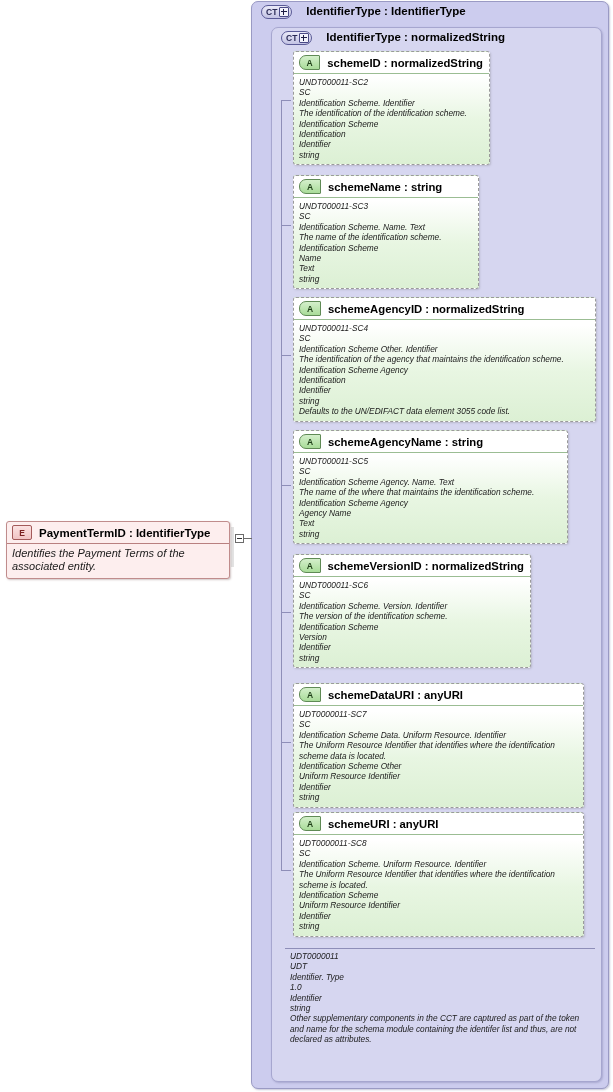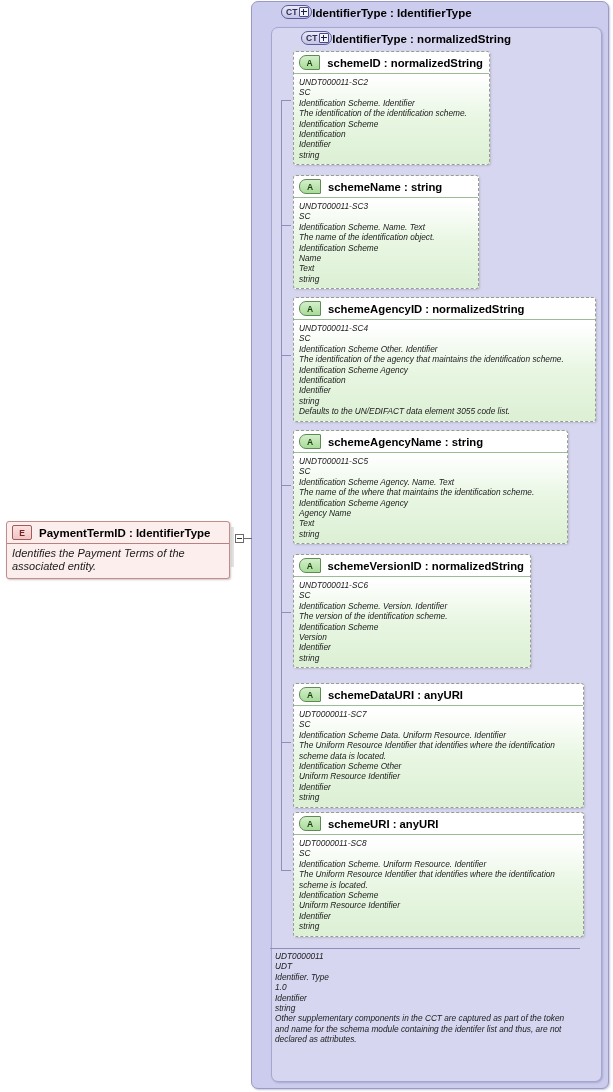--- a/index.html
+++ b/index.html
@@ -32,24 +32,23 @@
     background:#d6d6f0;
     border:1px solid #a6a6cf;
     border-radius:7px;
     box-sizing:border-box;
     box-shadow:1px 1px 2px rgba(90,90,140,.30);
   }
 
   
   .ct-head{
     position:absolute;
-    display:flex;align-items:flex-end;gap:0;
+    display:flex;align-items:flex-start;gap:14px;
     font-size:11.5px;font-weight:bold;color:#000;
     white-space:nowrap;
-    margin-left:20px;
   }
   .ct-head.lvl1{left:261px;top:5px;}
   .ct-head.lvl2{left:281px;top:31px;}
 
   .ct-badge{
     display:inline-flex;align-items:center;
     height:14px;
     padding:0 2px 0 4px;
     border:1px solid #5a5a96;
     border-radius:7px;
@@ -170,21 +169,21 @@
   .attr-doc{
     padding:3px 6px 4px 5px;
     font-size:8.3px;font-style:italic;color:#1a1a1a;
     line-height:1.255;
   }
   .attr-doc div{white-space:normal;}
 
   
   .typedoc{
     position:absolute;
-    left:270px;top:948px;
+    left:285px;top:948px;
     width:310px;
     padding:2px 6px 4px 5px;
     border-top:1px solid #8e8eb8;
     box-sizing:border-box;
     font-size:8.3px;font-style:italic;color:#1a1a1a;
     line-height:1.255;
   }
 </style>
 </head>
 <body>
@@ -239,21 +238,21 @@
 
   <div class="attr" style="left:293px;top:175px;width:186px;">
     <div class="attr-title">
       <span class="attr-badge">A</span>
       <span>schemeName : string</span>
     </div>
     <div class="attr-doc">
       <div>UNDT000011-SC3</div>
       <div>SC</div>
       <div>Identification Scheme. Name. Text</div>
-      <div>The name of the identification object.</div>
+      <div>The name of the identification scheme.</div>
       <div>Identification Scheme</div>
       <div>Name</div>
       <div>Text</div>
       <div>string</div>
     </div>
   </div>
 
   <div class="attr" style="left:293px;top:297px;width:303px;">
     <div class="attr-title">
       <span class="attr-badge">A</span>

